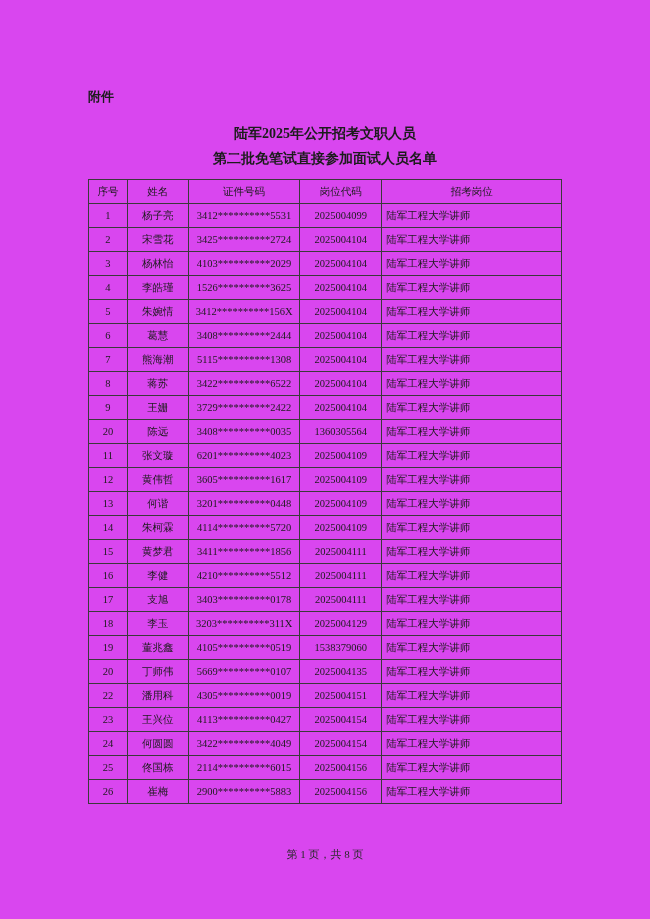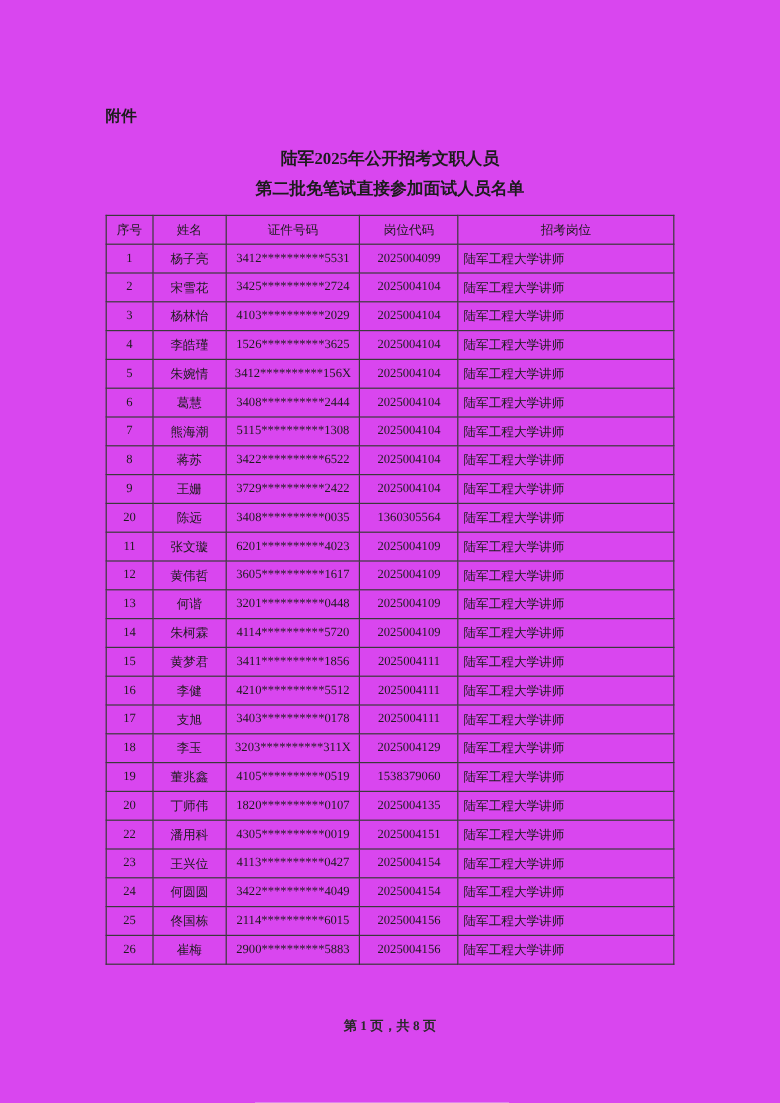--- a/index.html
+++ b/index.html
@@ -37,21 +37,21 @@
     white-space:nowrap;
   }
   td.left{text-align:left;padding-left:4px;margin-top:45px;}
   col.c-index{width:8.2%;}
   col.c-name{width:12.9%;}
   col.c-id{width:23.6%;}
   col.c-code{width:17.3%;}
   col.c-post{width:38%;}
   .footer{
     position:absolute;left:0;top:847px;width:100%;
-    text-align:center;font-size:11px;color:#2a2a2a;font-weight:bold;
+    text-align:center;font-size:11px;color:#2a2a2a;
   }
 </style>
 </head>
 <body>
 
 <div class="page">
 
   <div class="attachment">附件</div>
 
   <div class="doc-title">
@@ -207,21 +207,21 @@
           <tr>
             <td>19</td>
             <td>董兆鑫</td>
             <td>4105**********0519</td>
             <td>1538379060</td>
             <td class="left">陆军工程大学讲师</td>
           </tr>
           <tr>
             <td>20</td>
             <td>丁师伟</td>
-            <td>1820**********0107</td>
+            <td>5669**********0107</td>
             <td>2025004135</td>
             <td class="left">陆军工程大学讲师</td>
           </tr>
           <tr>
             <td>22</td>
             <td>潘用科</td>
             <td>4305**********0019</td>
             <td>2025004151</td>
             <td class="left">陆军工程大学讲师</td>
           </tr>

